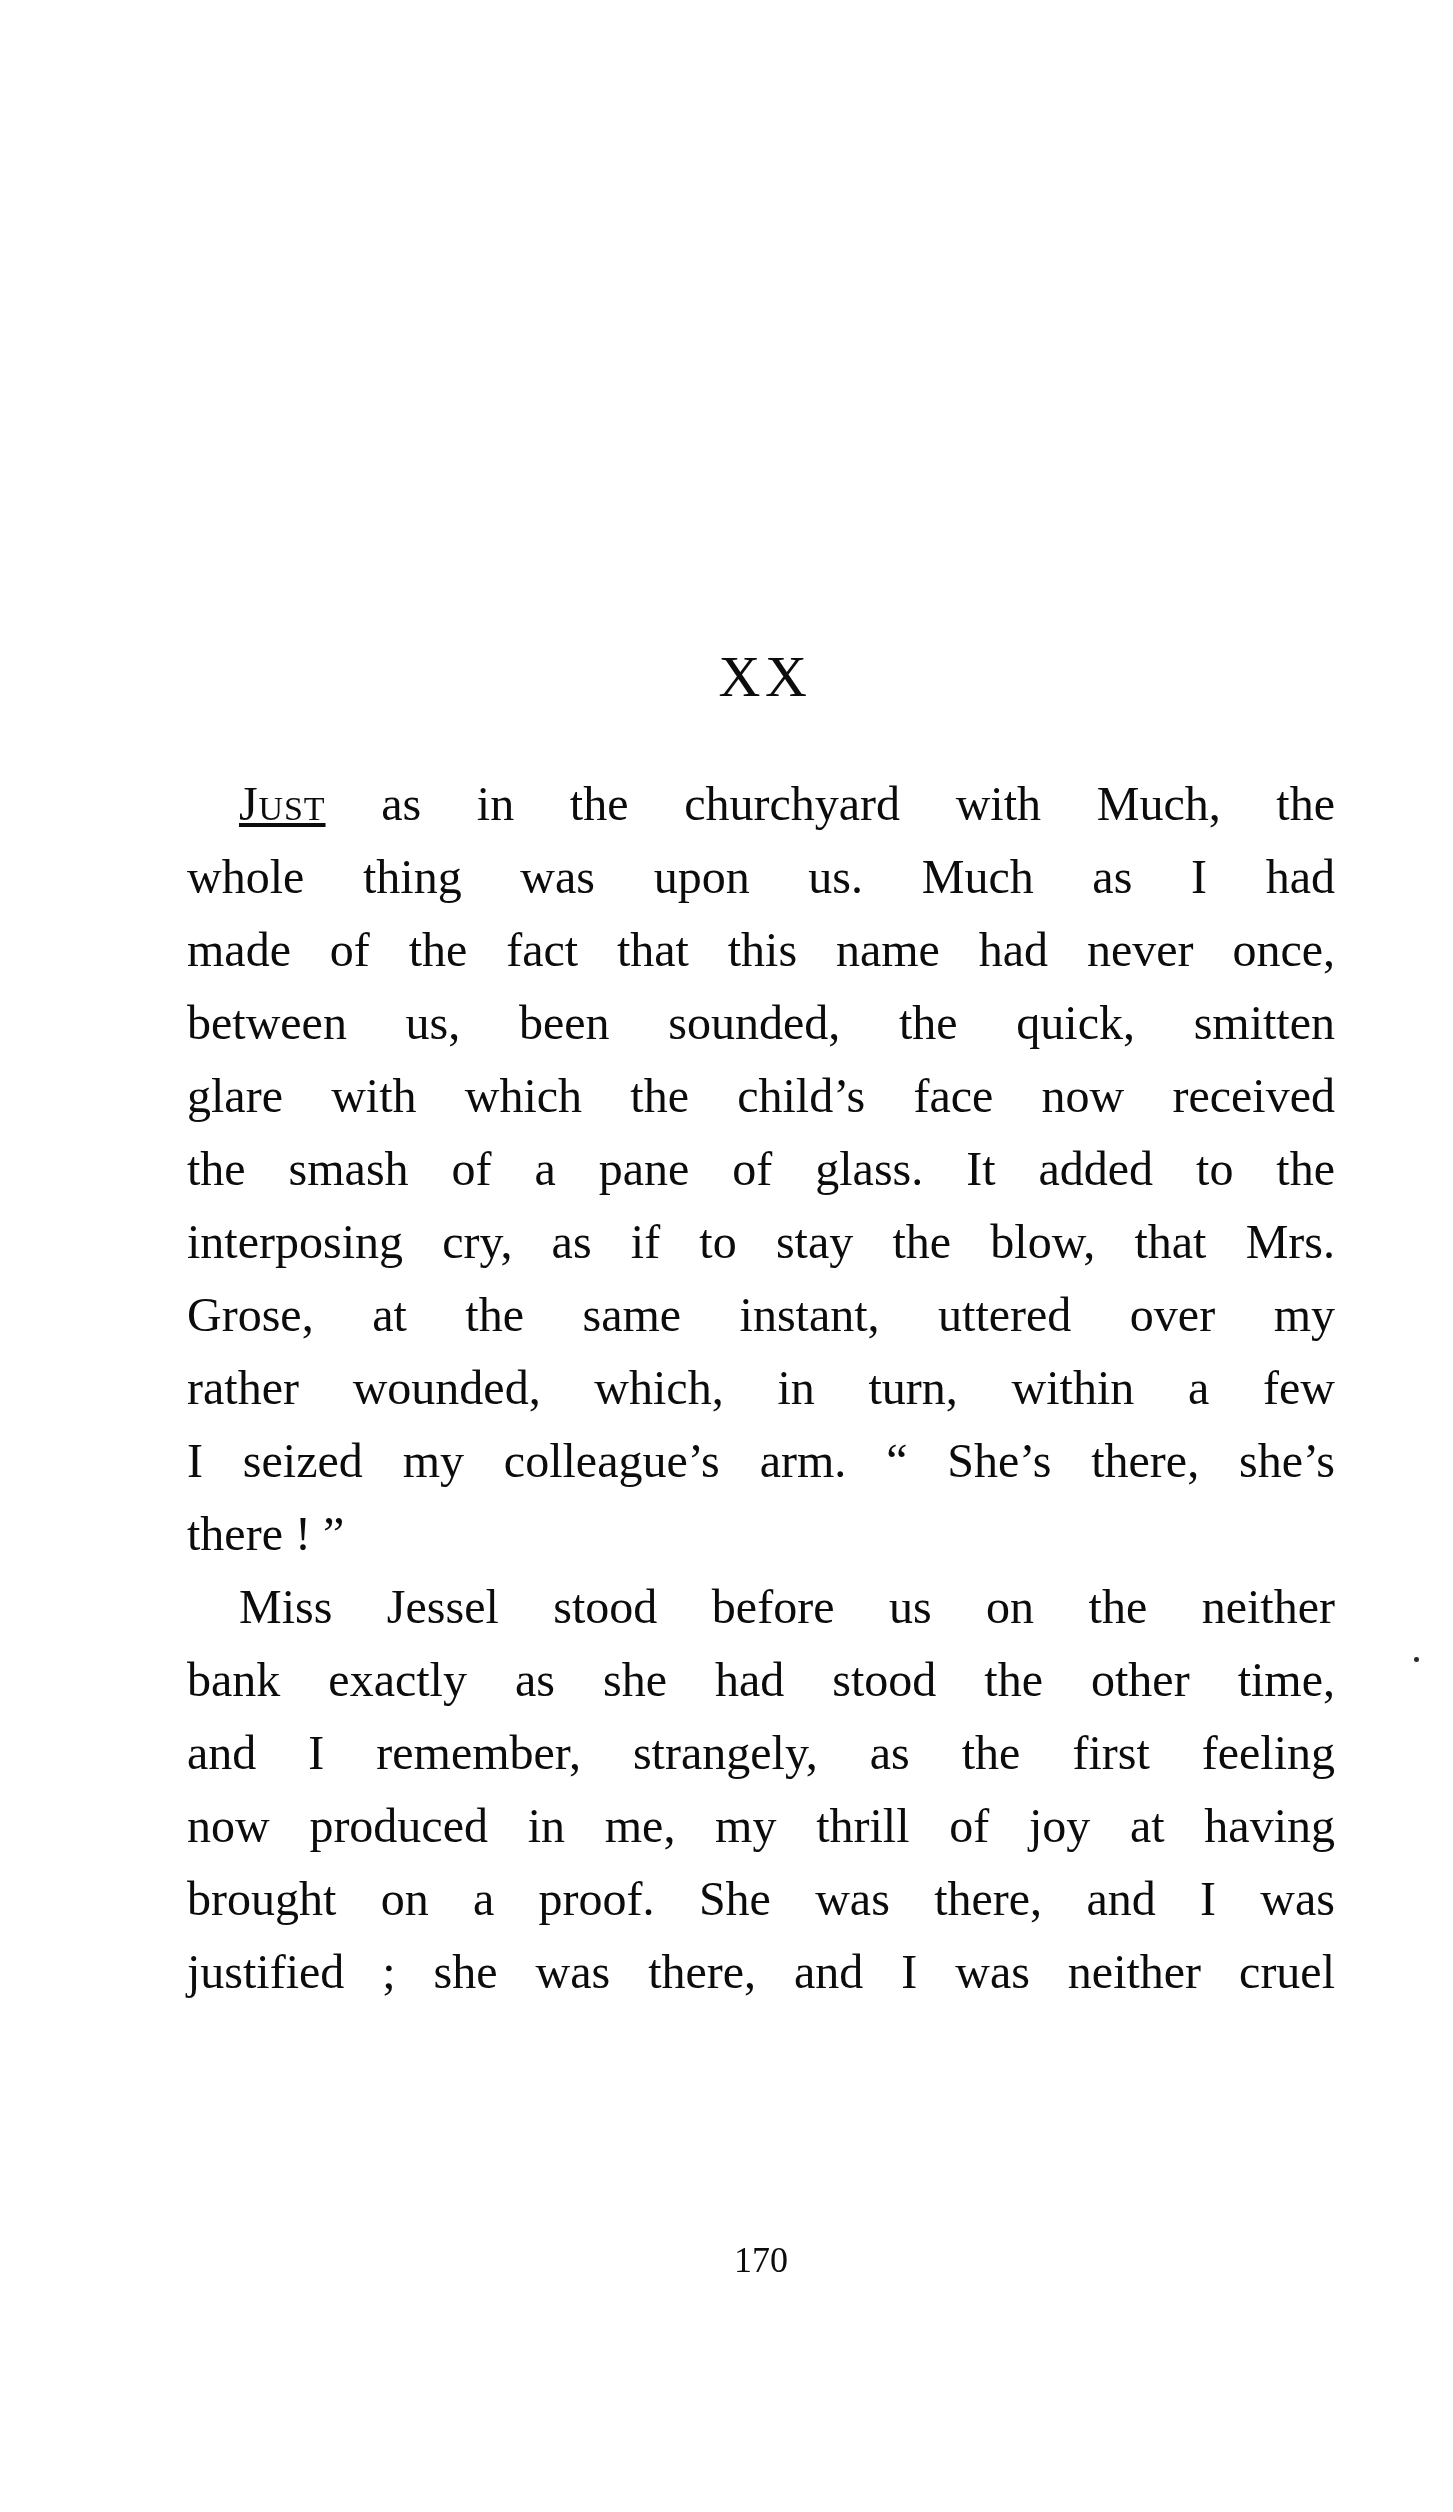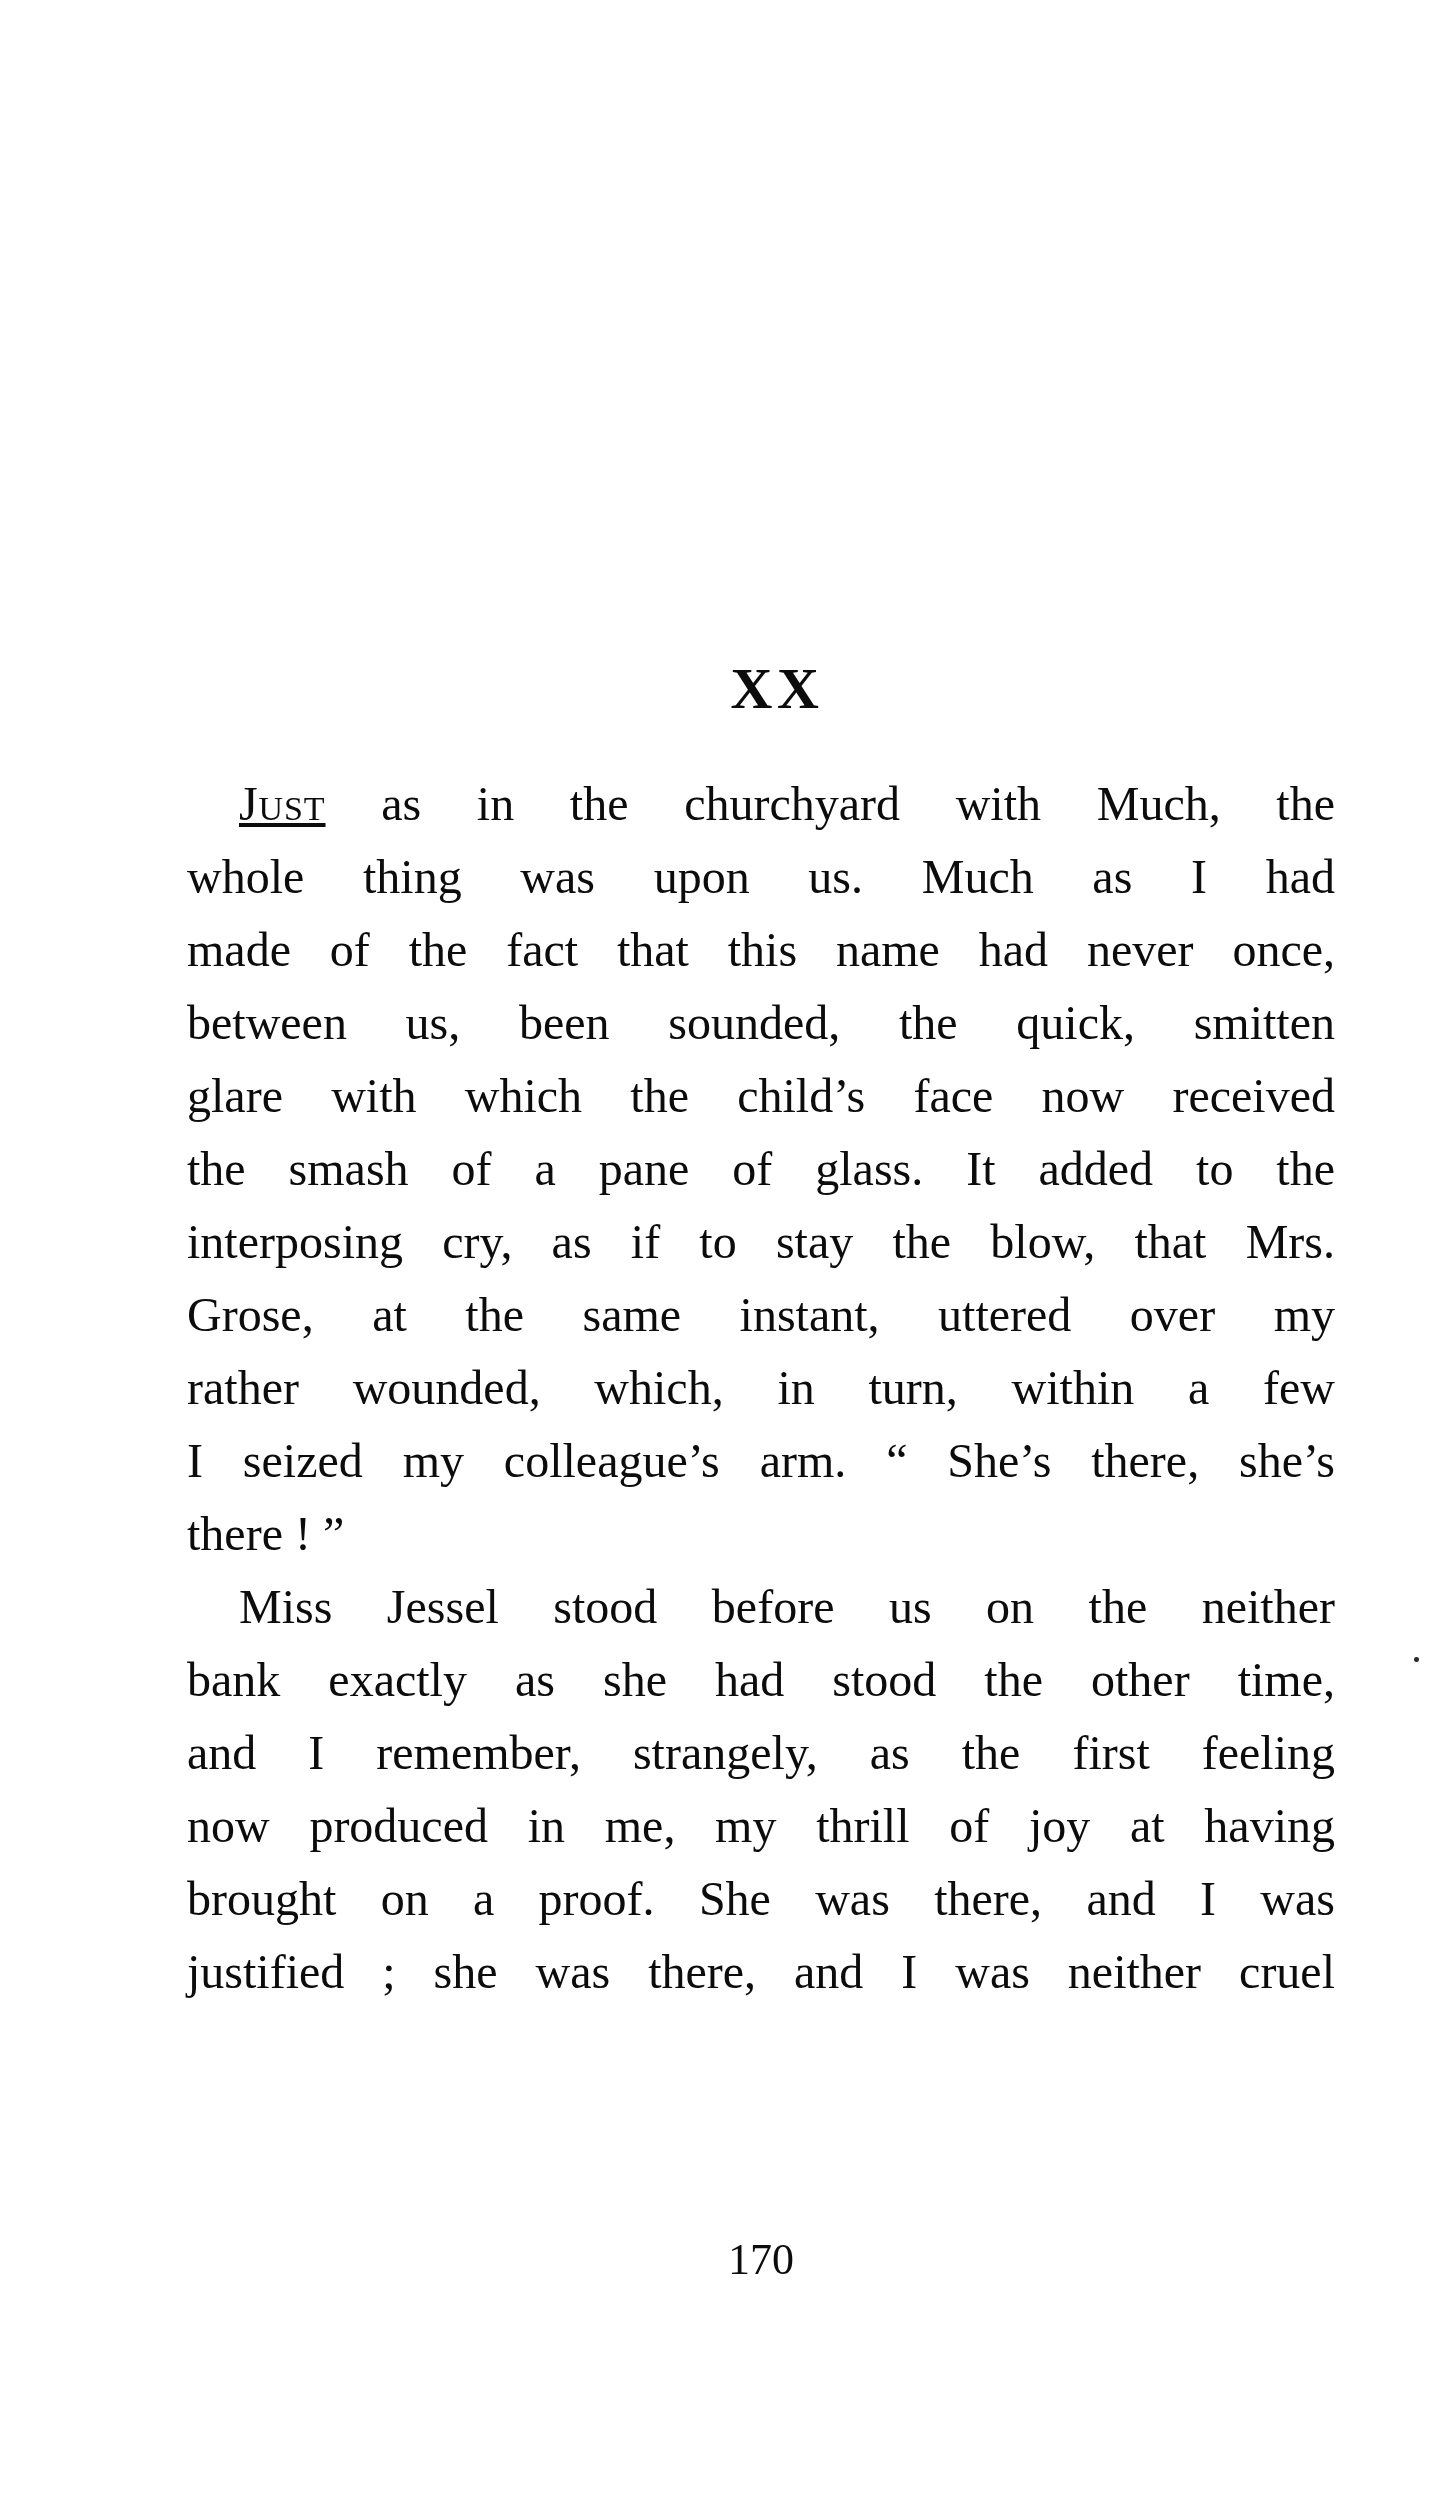--- a/index.html
+++ b/index.html
@@ -14,25 +14,25 @@
   }
   .page {
     position: absolute;
     inset: 0;
   }
   .chapter-heading {
     position: absolute;
     top: 644px;
     left: 187px;
     width: 1148px;
-    margin: 16px;
+    margin: 4px;
     text-align: center;
     font-size: 58px;
     line-height: 58px;
-    font-weight: bold;
+    font-weight: normal;
     letter-spacing: 4.6px;
   }
   .text-block {
     position: absolute;
     top: 767px;
     left: 187px;
     width: 1148px;
     font-size: 48px;
     line-height: 73px;
   }
@@ -51,21 +51,21 @@
     font-variant: small-caps;
     letter-spacing: 0.9px;
     text-decoration: underline;
   }
   .page-number {
     position: absolute;
     top: 2238px;
     left: 187px;
     width: 1148px;
     text-align: center;
-    font-size: 44px;
+    font-size: 36px;
     line-height: 44px;
   }
   .speck {
     position: absolute;
     left: 1414px;
     top: 1657px;
     width: 4.6px;
     height: 4.6px;
     border-radius: 50%;
     background: #2a2a2a;

